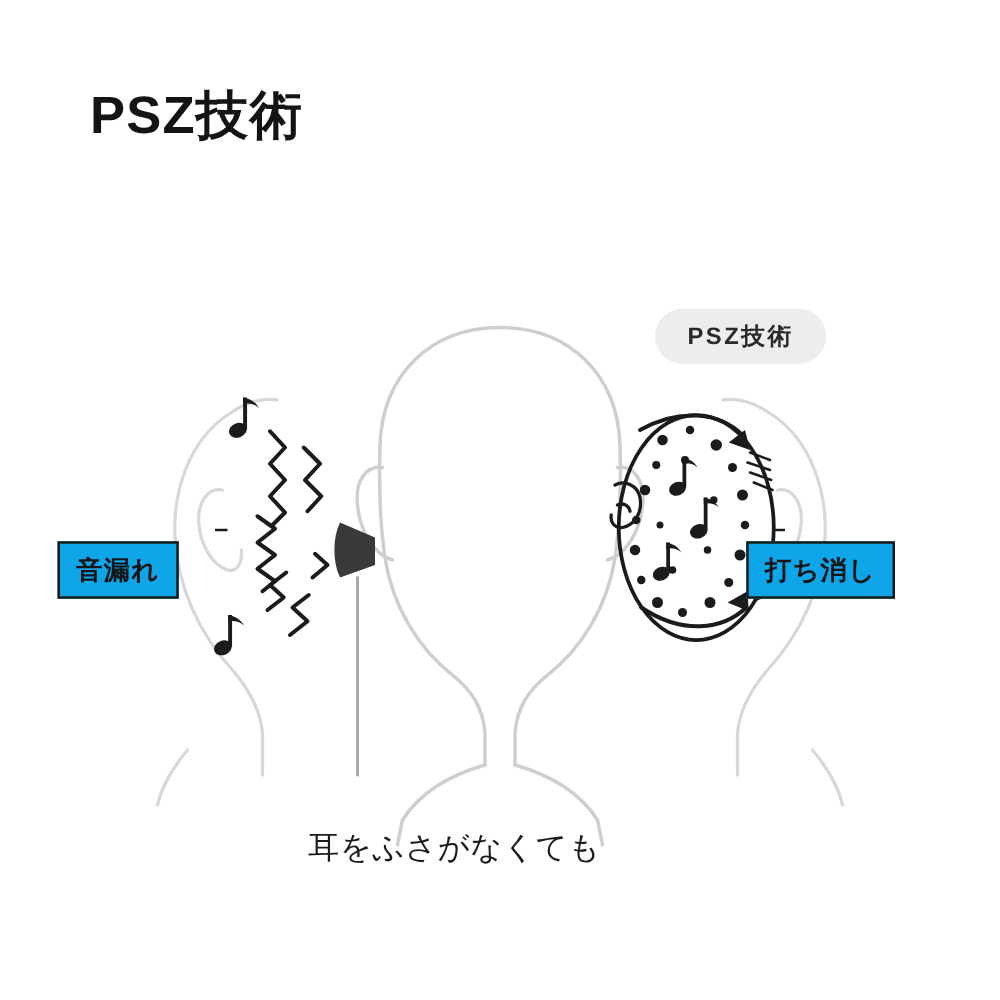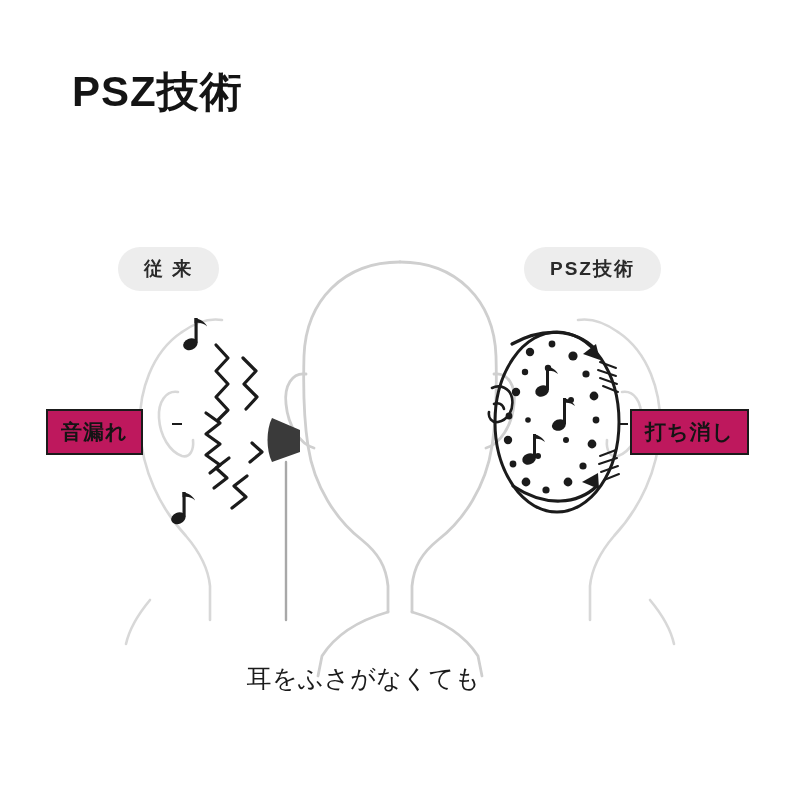--- a/index.html
+++ b/index.html
@@ -50,31 +50,32 @@
     color: #2a2a2a;
     letter-spacing: 2px;
     padding: 9px 26px;
     white-space: nowrap;
   }
   .chip-left { left: 118px; top: 247px; }
   .chip-right { left: 524px; top: 247px; }
 
   .tag {
     position: absolute;
-    background: #be185d;
+    background: #0ea5e9;
     border: 2px solid #1b1b1b;
     font-size: 21px;
     font-weight: bold;
     color: #141414;
     letter-spacing: 1px;
     padding: 7px 13px;
     white-space: nowrap;
+    margin-top: 24px;
   }
   .tag-left { left: 46px; top: 409px; }
-  .tag-right { left: 630px; top: 409px; }
+  .tag-right { left: 597px; top: 409px; }
 
   .caption {
     position: absolute;
     left: 0;
     top: 660px;
     width: 727px;
     text-align: center;
     font-size: 25px;
     line-height: 1.45;
     color: #1b1b1b;
@@ -235,21 +236,20 @@
     </g>
 
     <g stroke="#1b1b1b" stroke-width="2" fill="none">
       <line x1="620" y1="424" x2="628" y2="424"></line>
     </g>
     <g stroke="#1b1b1b" stroke-width="2" fill="none">
       <line x1="172" y1="424" x2="182" y2="424"></line>
     </g>
   </svg>
 
-  <div class="chip chip-left">従 来</div>
   <div class="chip chip-right">PSZ技術</div>
 
   <div class="tag tag-left">音漏れ</div>
   <div class="tag tag-right">打ち消し</div>
 
   <div class="caption">
     <div>耳をふさがなくても</div>
   </div>
 
 </div>

